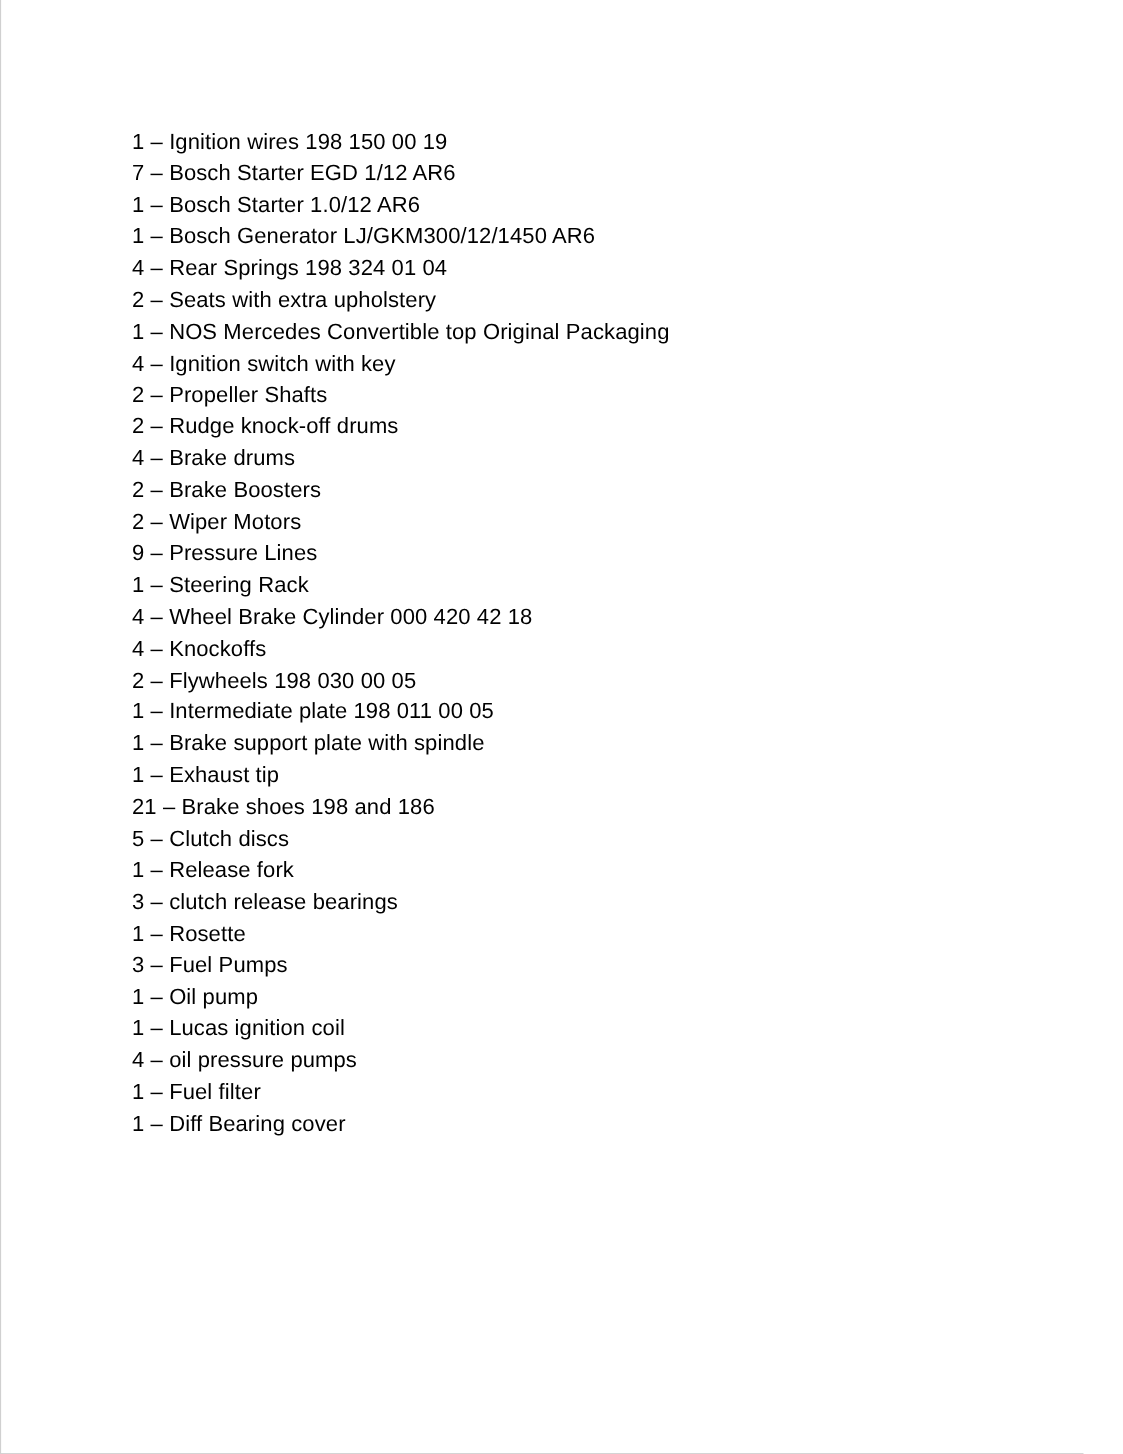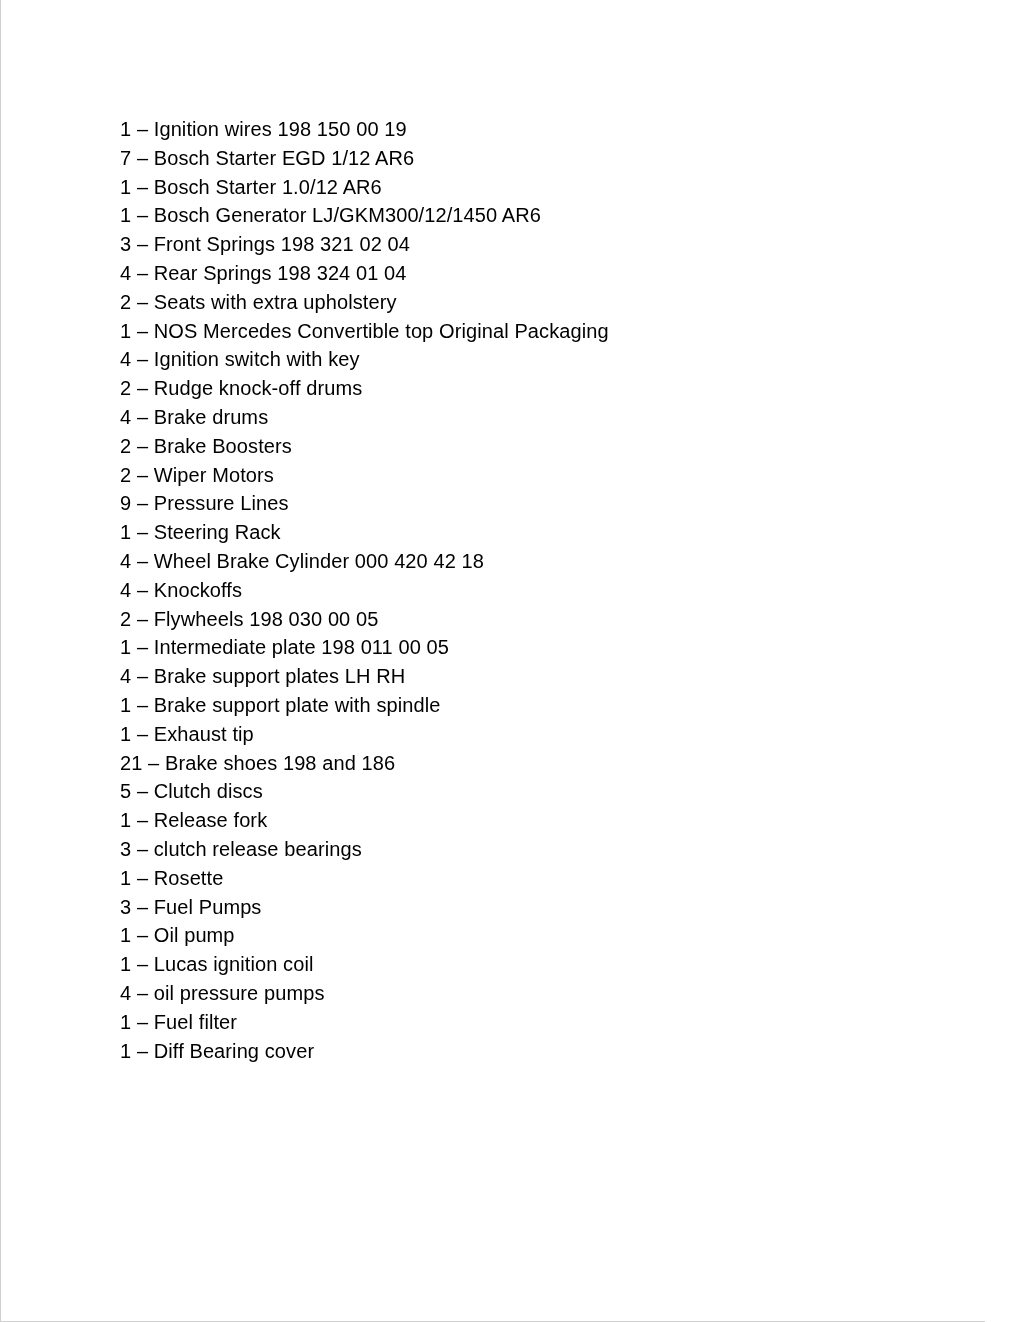--- a/index.html
+++ b/index.html
@@ -44,36 +44,35 @@
 </style>
 </head>
 <body>
 
 <div class="page">
   <div class="list-body">
       <div class="list-line">1 – Ignition wires 198 150 00 19</div>
       <div class="list-line">7 – Bosch Starter EGD 1/12 AR6</div>
       <div class="list-line">1 – Bosch Starter 1.0/12 AR6</div>
       <div class="list-line">1 – Bosch Generator LJ/GKM300/12/1450 AR6</div>
-      <div class="list-line">3 – Front Springs 198 321 02 04</div>
       <div class="list-line">4 – Rear Springs 198 324 01 04</div>
       <div class="list-line">2 – Seats with extra upholstery</div>
       <div class="list-line">1 – NOS Mercedes Convertible top Original Packaging</div>
       <div class="list-line">4 – Ignition switch with key</div>
+      <div class="list-line">2 – Propeller Shafts</div>
       <div class="list-line">2 – Rudge knock-off drums</div>
       <div class="list-line">4 – Brake drums</div>
       <div class="list-line">2 – Brake Boosters</div>
       <div class="list-line">2 – Wiper Motors</div>
       <div class="list-line">9 – Pressure Lines</div>
       <div class="list-line">1 – Steering Rack</div>
       <div class="list-line">4 – Wheel Brake Cylinder 000 420 42 18</div>
       <div class="list-line">4 – Knockoffs</div>
       <div class="list-line">2 – Flywheels 198 030 00 05</div>
       <div class="list-line">1 – Intermediate plate 198 011 00 05</div>
-      <div class="list-line">4 – Brake support plates LH RH</div>
       <div class="list-line">1 – Brake support plate with spindle</div>
       <div class="list-line">1 – Exhaust tip</div>
       <div class="list-line">21 – Brake shoes 198 and 186</div>
       <div class="list-line">5 – Clutch discs</div>
       <div class="list-line">1 – Release fork</div>
       <div class="list-line">3 – clutch release bearings</div>
       <div class="list-line">1 – Rosette</div>
       <div class="list-line">3 – Fuel Pumps</div>
       <div class="list-line">1 – Oil pump</div>
       <div class="list-line">1 – Lucas ignition coil</div>

